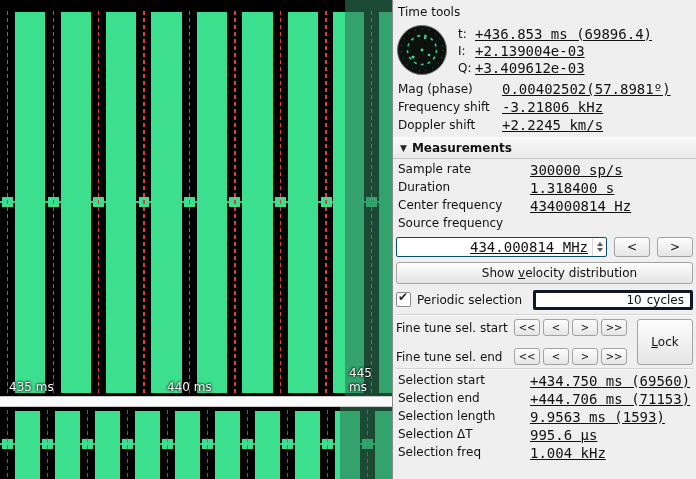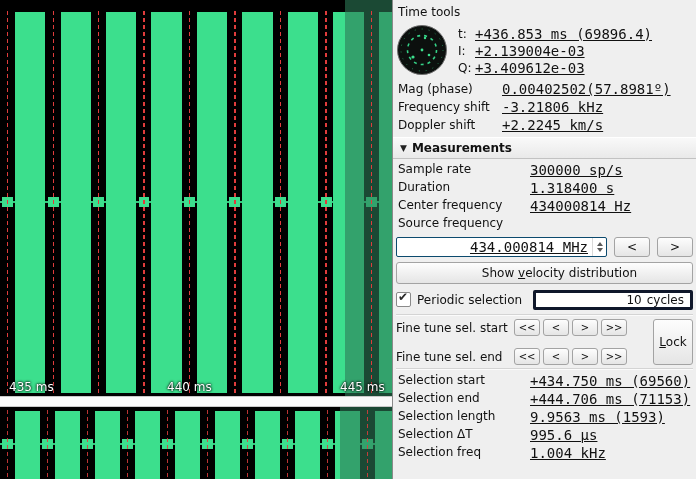--- a/index.html
+++ b/index.html
@@ -14,21 +14,21 @@
   .blobs-top{top:197px;height:10px;
      background:repeating-linear-gradient(90deg,transparent 0 2px,var(--signal,#3cdf8d) 2px 13px,transparent 13px 45.5px);}
   .bursts-top{top:12px;bottom:3px;
      background:repeating-linear-gradient(90deg,transparent 0 15px,var(--signal,#3cdf8d) 15px 45.5px);}
   .sel-top{top:0;bottom:0;left:345px;right:0;background:var(--selection-overlay,#2d7a56);opacity:.6;}
   .markers-top{top:11px;bottom:0;
      background:repeating-linear-gradient(90deg,transparent 0 7px,var(--marker,#e03c3c) 7px 8px,transparent 8px 45.5px);
      -webkit-mask-image:repeating-linear-gradient(180deg,#000 0 4px,transparent 4px 7px);
      mask-image:repeating-linear-gradient(180deg,#000 0 4px,transparent 4px 7px);}
   .time-label{position:absolute;bottom:2px;color:#fff;font-size:12px;text-shadow:0 0 3px #000,0 0 2px #000;z-index:5;}
-  .tl0{left:9px;} .tl1{left:167px;} .tl2{left:340px;}
+  .tl0{left:9px;} .tl1{left:167px;} .tl2{left:349px;}
 
   .wave-divider{position:absolute;left:0;top:396px;width:392px;height:11px;background:#fafafa;
      border-top:1px solid #c9c9c9;border-bottom:1px solid #c9c9c9;box-sizing:border-box;}
 
   .wave-overview{position:absolute;left:0;top:407px;width:392px;height:72px;background:#000;overflow:hidden;}
   .centerline-ov{top:36px;height:2px;background:var(--signal,#3cdf8d);opacity:.9;}
   .blobs-ov{top:32px;height:10px;
      background:repeating-linear-gradient(90deg,transparent 0 2px,var(--signal,#3cdf8d) 2px 13px,transparent 13px 40px);}
   .bursts-ov{top:4px;bottom:0;
      background:repeating-linear-gradient(90deg,transparent 0 15px,var(--signal,#3cdf8d) 15px 40px);}
@@ -80,21 +80,21 @@
   .cycles-val{flex:1;text-align:right;}
   .cycles-suffix{margin-left:5px;}
 
   .sep{height:1px;background:#d4d4d4;border-bottom:1px solid #fbfbfb;margin:3px 0;}
 
   .finetune{display:flex;align-items:stretch;gap:6px;margin:2px 0 3px 0;}
   .ft-left{flex:1;display:flex;flex-direction:column;gap:12px;}
   .ft-row{display:flex;align-items:center;height:17px;}
   .ft-row .lbl{width:118px;flex:none;}
   .ft-btn{width:26px;height:17px;font-size:10px;margin-right:3px;}
-  .lock-btn{width:40px;align-self:stretch;}
+  .lock-btn{width:56px;align-self:stretch;}
 </style>
 </head>
 <body>
 
 <div class="app">
 
   <div class="wave-pane">
     <div class="wave-main">
       <div class="layer centerline-top"></div>
       <div class="layer blobs-top"></div>

